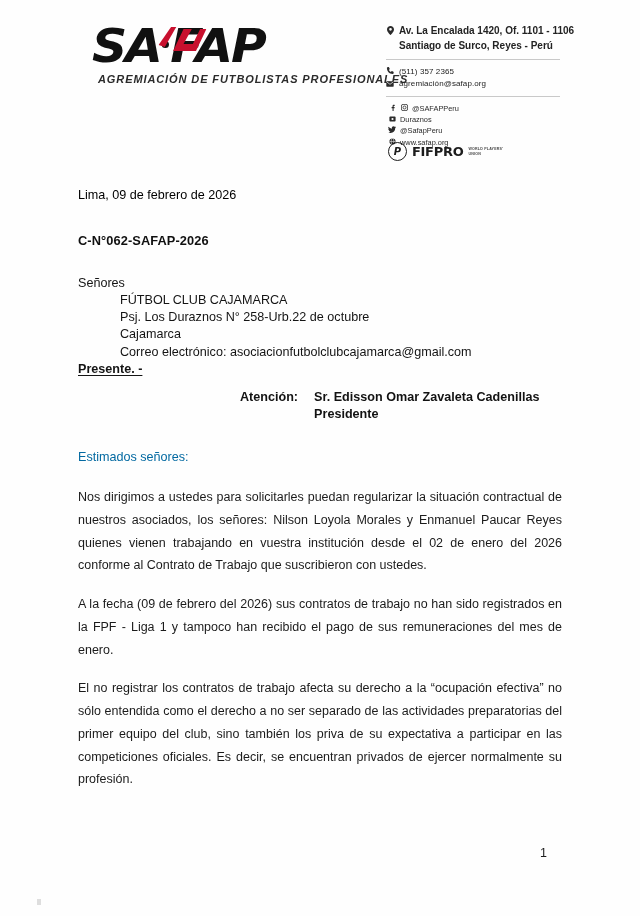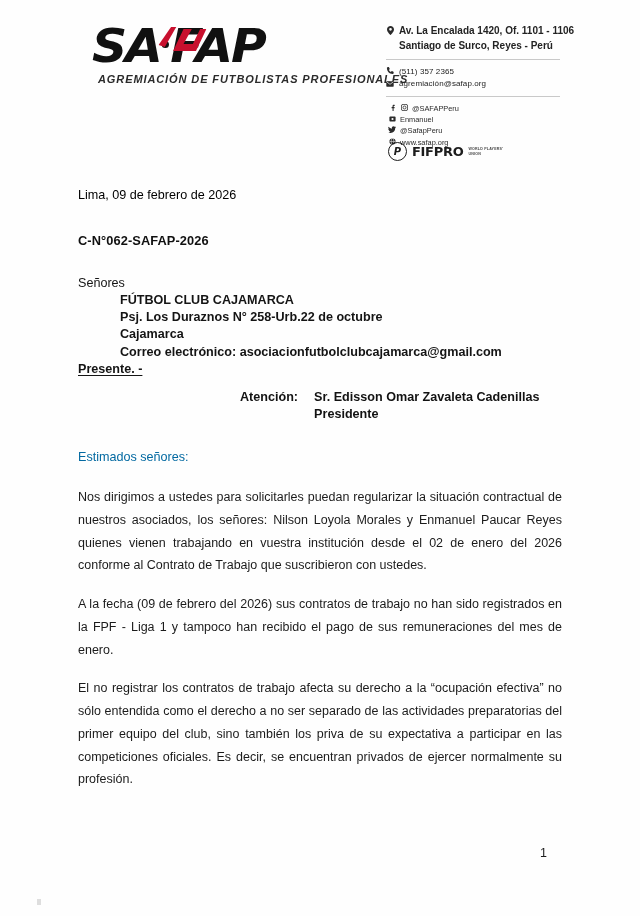--- a/index.html
+++ b/index.html
@@ -186,21 +186,21 @@
   }
   .recipient {
     position: absolute;
     left: 78px;
     top: 275px;
     font-size: 12.6px;
     line-height: 1.36;
     color: #141414;
   }
   .recipient .plain { font-weight: normal; }
-  .recipient .b { font-weight: bold; padding-left: 42px; }
+  .recipient .b { font-weight: normal; padding-left: 42px; }
   .presente {
     display: inline-block;
     font-weight: bold;
     text-decoration: underline;
     text-underline-offset: 2px;
   }
 
   .attention {
     position: absolute;
     left: 240px;
@@ -321,21 +321,21 @@
           </span>
           <span>@SAFAPPeru</span>
         </div>
         <div class="social-row">
           <span class="ic">
             <svg width="7" height="6" viewBox="0 0 7 6">
                 <rect x="0.4" y="0.4" width="6.2" height="5.2" rx="1" fill="#2b2b2b"></rect>
                 <circle cx="3.5" cy="3" r="1.1" fill="#ffffff"></circle>
               </svg>
           </span>
-          <span>Enmanuel</span>
+          <span>Duraznos</span>
         </div>
         <div class="social-row">
           <span class="ic">
             <svg width="8" height="7" viewBox="0 0 8 7">
                 <path d="M8 1.1c-.3.13-.6.22-.95.26.34-.2.6-.53.72-.92-.32.19-.67.32-1.05.4A1.64 1.64 0 0 0 3.9 2.35c0 .13.01.26.04.38A4.66 4.66 0 0 1 .56.87a1.64 1.64 0 0 0 .51 2.19c-.27-.01-.52-.08-.74-.2v.02c0 .8.57 1.46 1.32 1.61-.14.04-.28.06-.43.06-.11 0-.21-.01-.31-.03a1.65 1.65 0 0 0 1.54 1.14A3.3 3.3 0 0 1 0 6.35 4.65 4.65 0 0 0 2.52 7c3.02 0 4.67-2.5 4.67-4.67v-.21c.32-.23.6-.52.81-.85z" fill="#2b2b2b"></path>
               </svg>
           </span>
           <span>@SafapPeru</span>
         </div>
         <div class="social-row">

